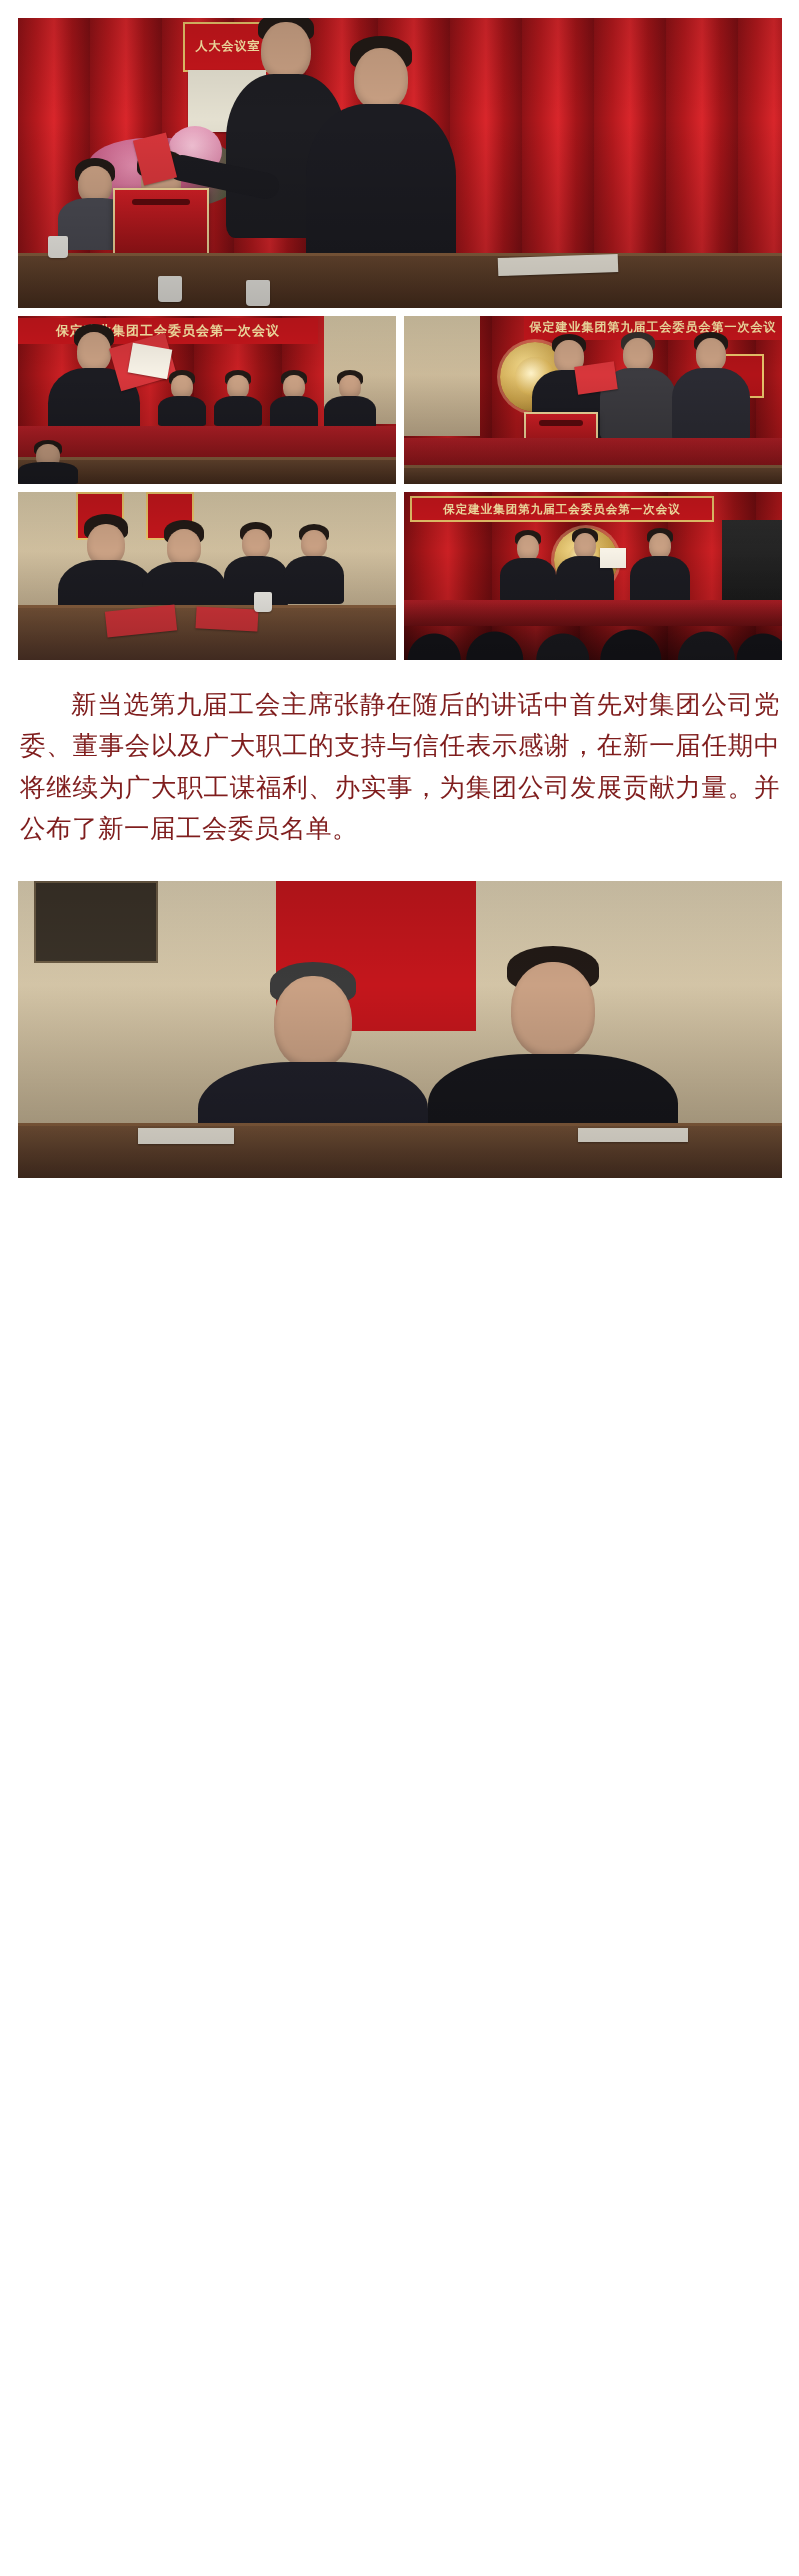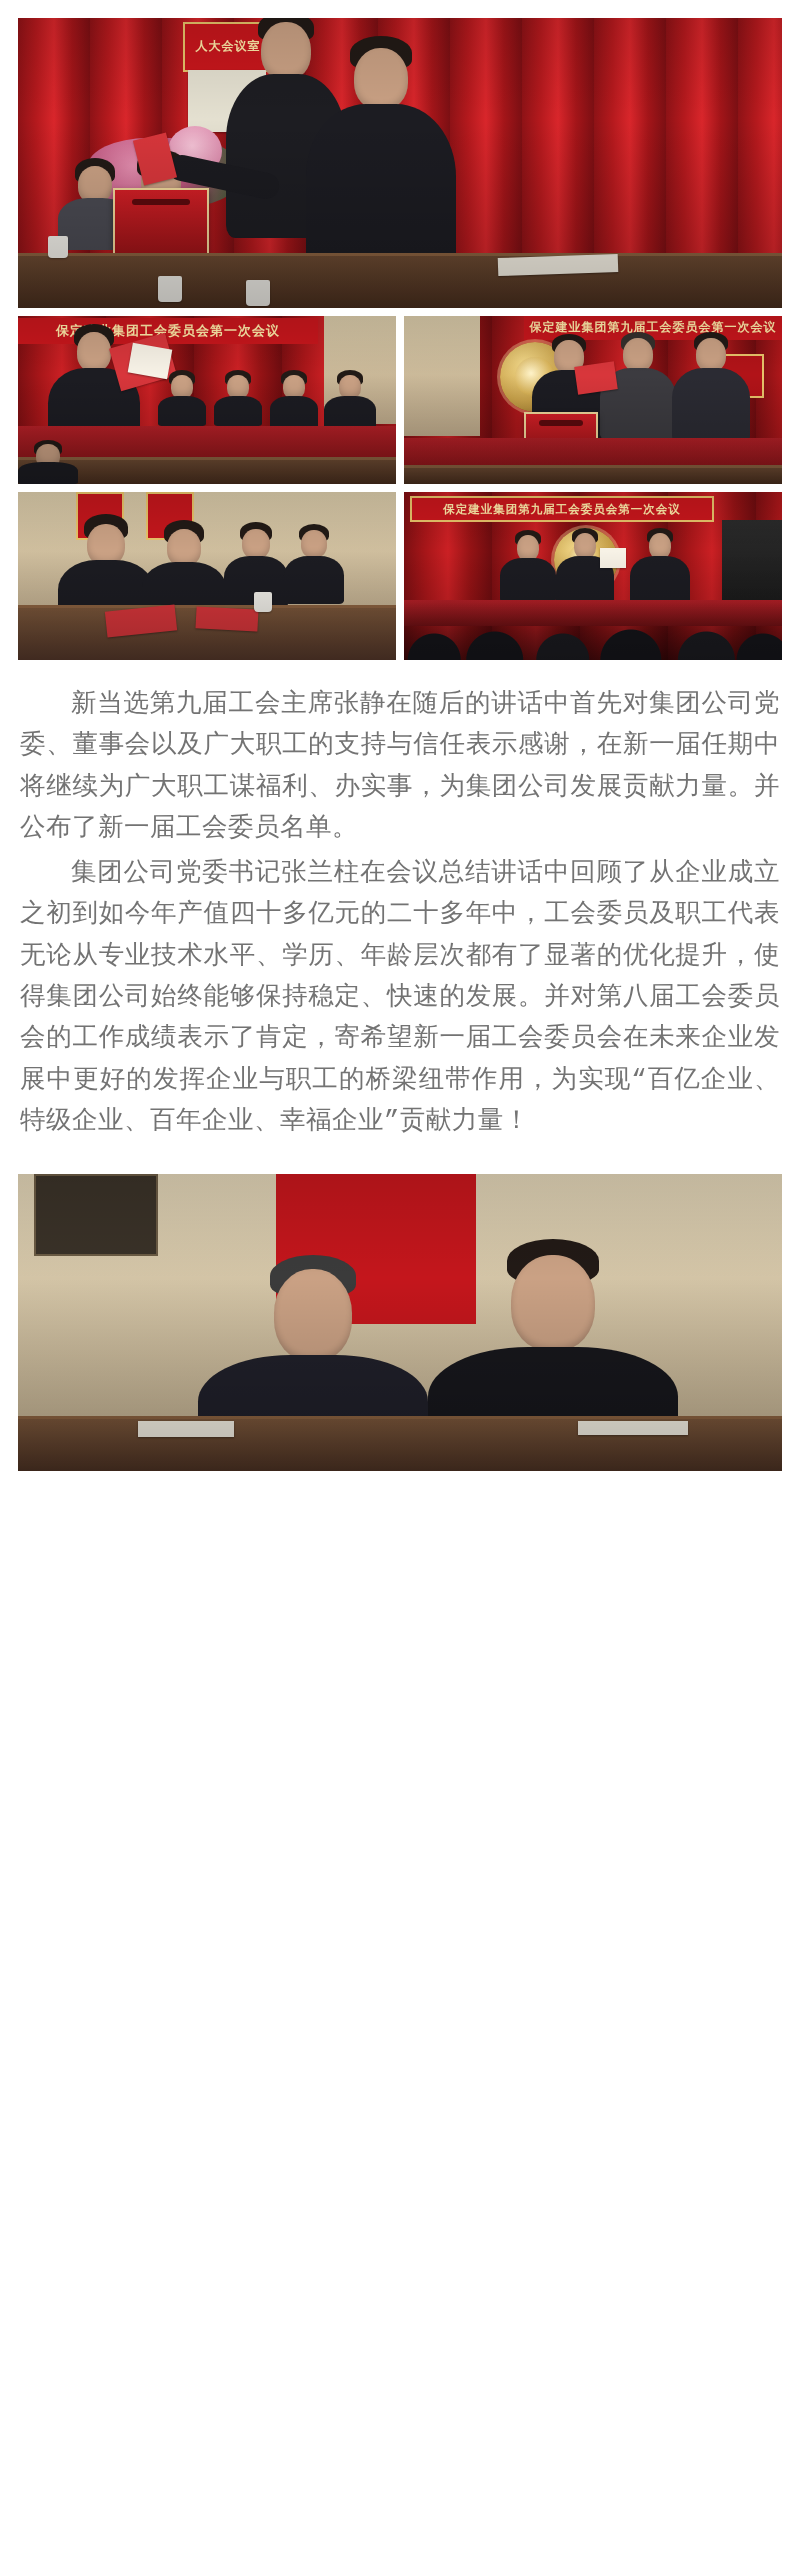--- a/index.html
+++ b/index.html
@@ -161,24 +161,24 @@
   .photo.bottom { width: 764px; height: 297px; }
 
   
   .article {
     padding: 16px 20px 10px 20px;
   }
   .article p {
     margin: 0 0 4px 0;
     font-size: 25.5px;
     line-height: 1.62;
-    color: #737373;
+    color: #7f1d1d;
     text-align: justify;
     text-indent: 2em;
-    font-family: Liberation Mono, monospace;
+    font-family: Liberation Sans, sans-serif;
     letter-spacing: 0.5px;
   }
 </style>
 </head>
 <body>
 
 <div class="page">
 
   <div class="gallery">
 
@@ -382,21 +382,20 @@
                radial-gradient(circle at 80% 100%, #1b1b20 0 28px, transparent 29px),
                radial-gradient(circle at 95% 100%, #15151a 0 26px, transparent 27px),
                linear-gradient(180deg, rgba(0,0,0,.0), rgba(0,0,0,.55));"></div>
         <div class="shade"></div>
       </div>
     </div>
   </div>
 
   <div class="article">
     <p>新当选第九届工会主席张静在随后的讲话中首先对集团公司党委、董事会以及广大职工的支持与信任表示感谢，在新一届任期中将继续为广大职工谋福利、办实事，为集团公司发展贡献力量。并公布了新一届工会委员名单。</p>
-    <p>集团公司党委书记张兰柱在会议总结讲话中回顾了从企业成立之初到如今年产值四十多亿元的二十多年中，工会委员及职工代表无论从专业技术水平、学历、年龄层次都有了显著的优化提升，使得集团公司始终能够保持稳定、快速的发展。并对第八届工会委员会的工作成绩表示了肯定，寄希望新一届工会委员会在未来企业发展中更好的发挥企业与职工的桥梁纽带作用，为实现“百亿企业、特级企业、百年企业、幸福企业”贡献力量！</p>
   </div>
 
   <div class="gallery" style="padding-bottom:18px;">
     <div class="photo bottom" style="background:#cdbfa4;">
       <div class="wallpanel" style="inset:0; width:100%; height:100%; background:linear-gradient(180deg,#ddd0b3,#c0ae8e);"></div>
       <div class="banner" style="left:16px; top:0px; width:120px; height:78px; background:#3a3228; border-color:#6b5b44;"></div>
       <div class="banner" style="left:258px; top:0px; width:200px; height:150px; background:#c4161c; border:none;"></div>
 
       <div class="person suit-light" style="left:180px; bottom:0; width:230px; height:216px;">
         <div class="hair" style="top:0; width:86px; height:42px; background:#3b3b3b;"></div>

